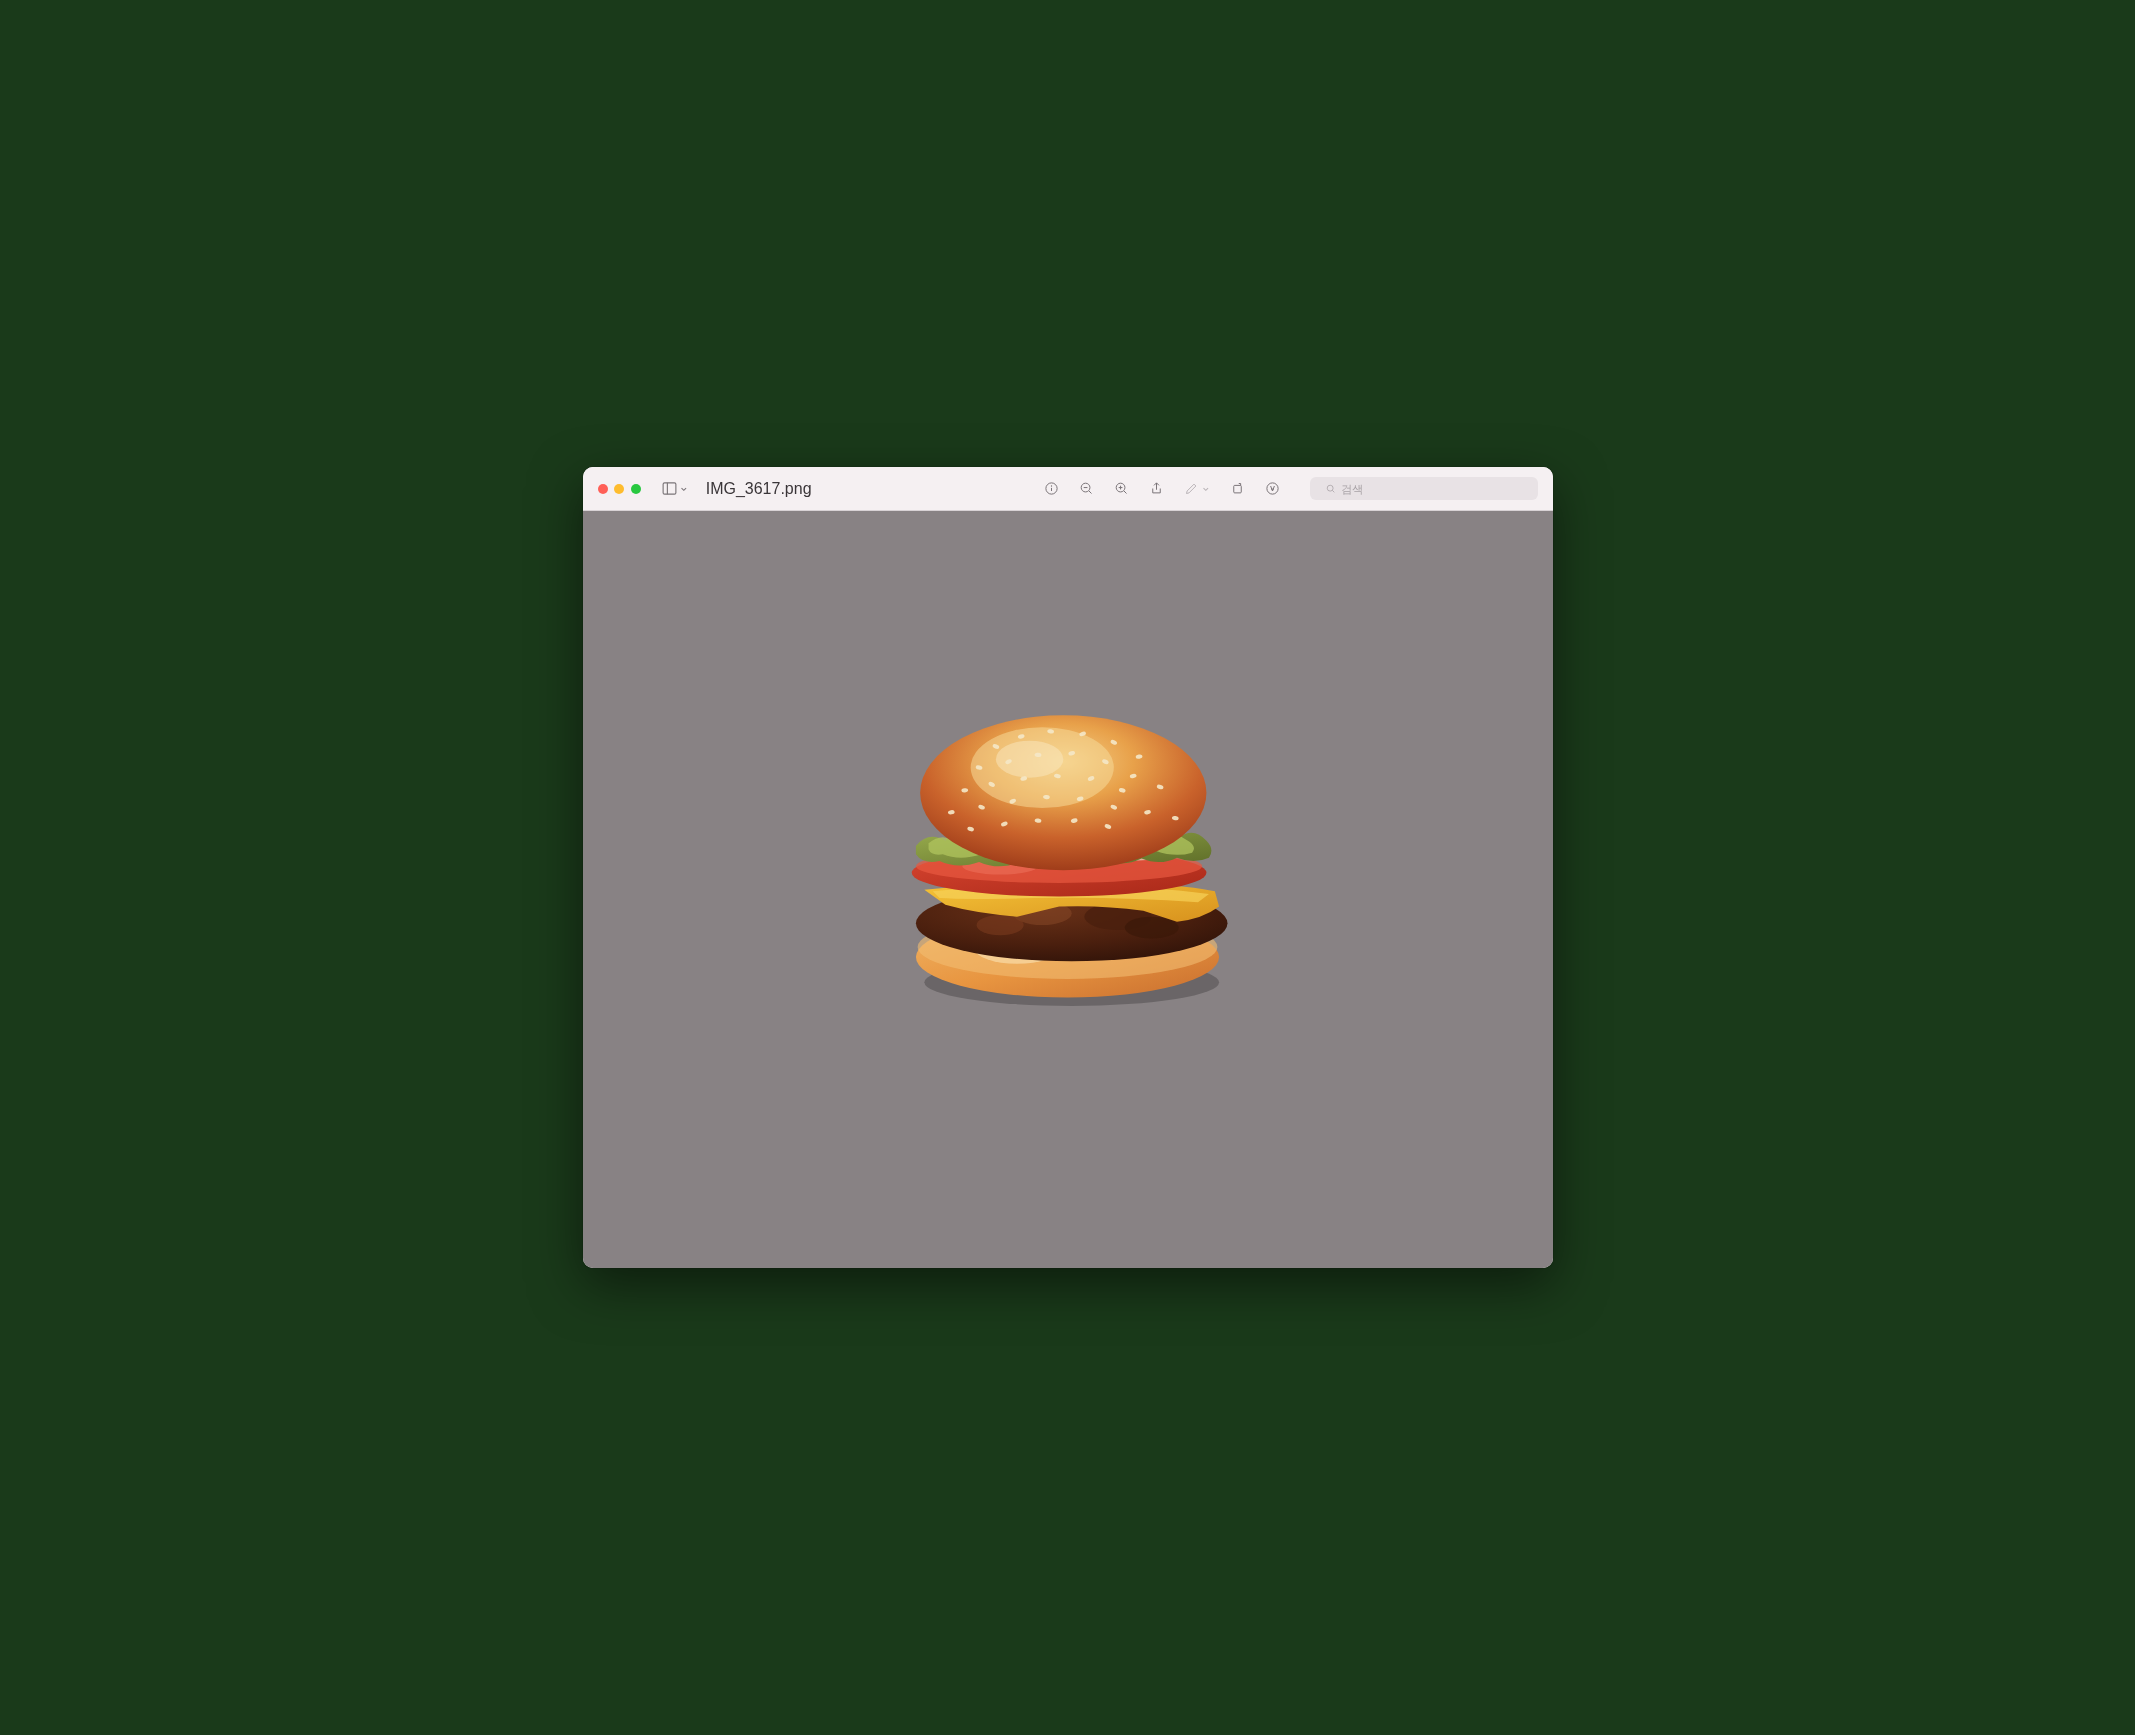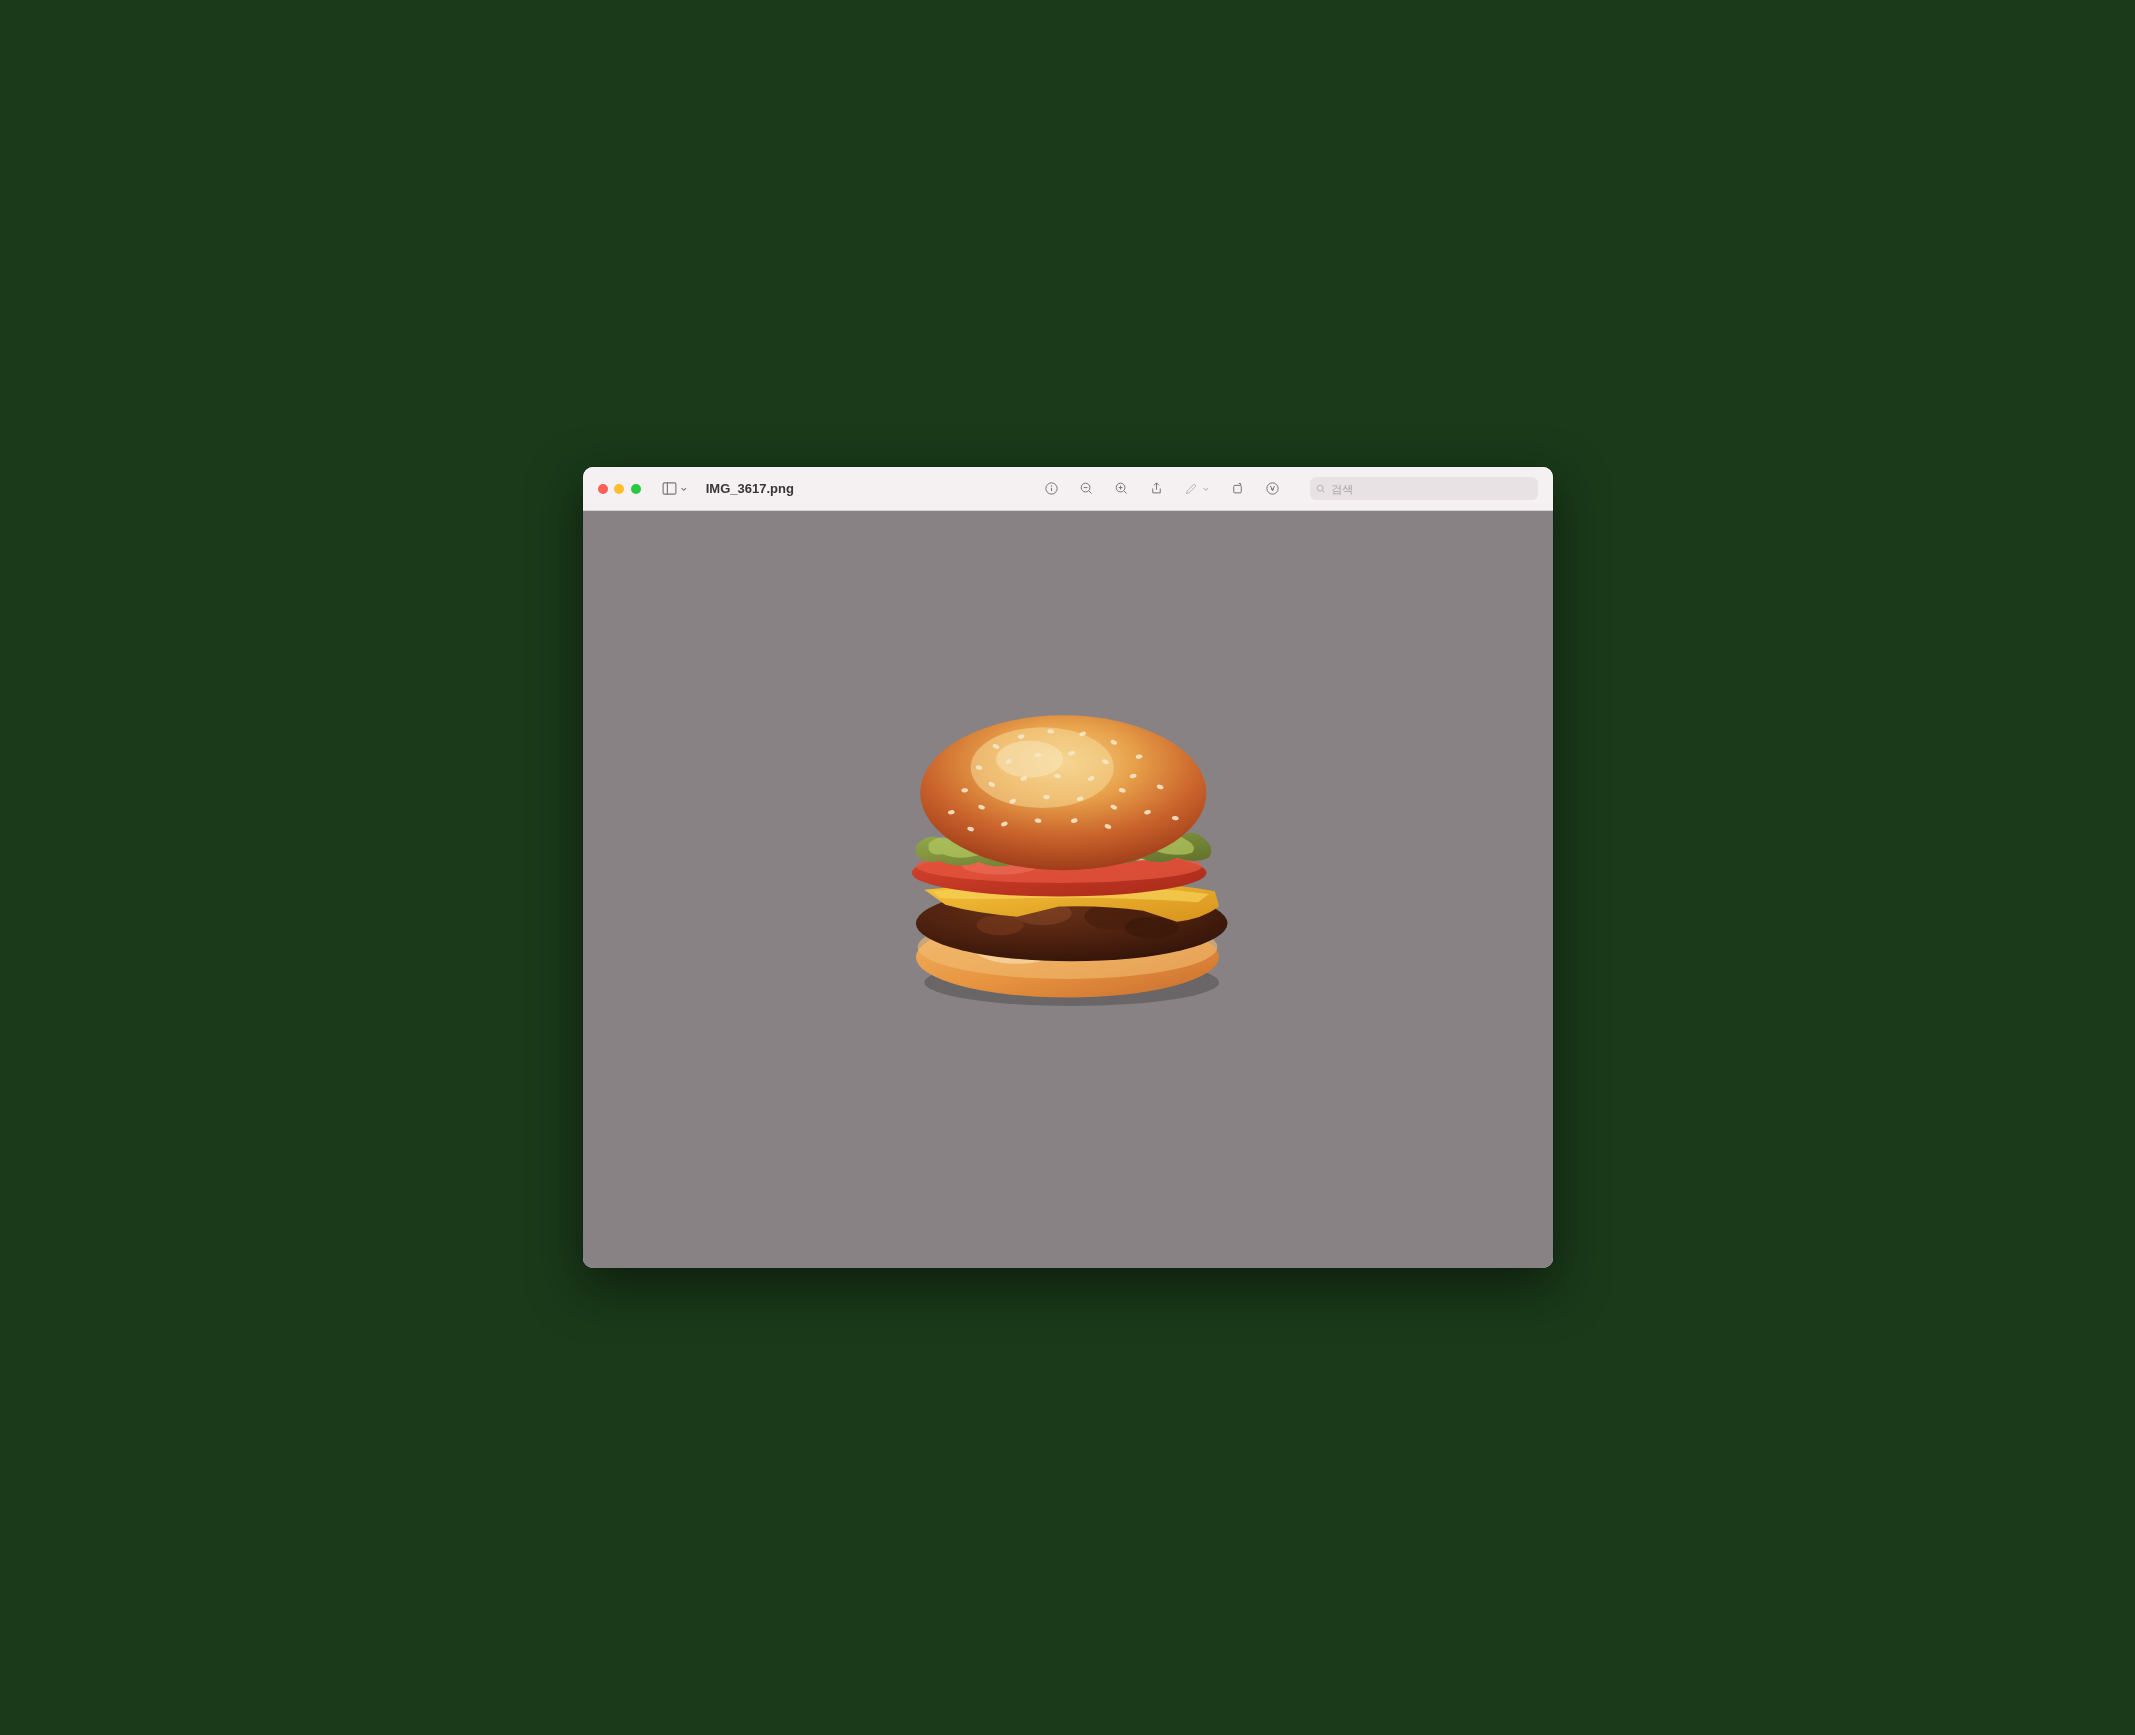--- a/index.html
+++ b/index.html
@@ -58,22 +58,22 @@
     .sidebar-toggle {
       display: flex;
       align-items: center;
       gap: 1.7px;
       color: #7a7478;
       padding: 3.4px;
       cursor: pointer;
     }
     
     .filename {
-      font-size: 13px;
-      font-weight: 700;
+      font-size: 16px;
+      font-weight: 400;
       color: #3a3538;
       margin-left: 8.4px;
     }
     
     .toolbar-spacer {
       flex: 1;
     }
     
     .toolbar-icons {
       display: flex;
@@ -100,21 +100,21 @@
       gap: 3.4px;
     }
     
     .search-box {
       background: #e8e2e5;
       border-radius: 5.9px;
       height: 23.6px;
       width: 228px;
       display: flex;
       align-items: center;
-      padding: 0 5px;
+      padding: 0 15px;
       gap: 5px;
       margin-left: 10px;
     }
     
     .search-box input {
       border: none;
       background: transparent;
       outline: none;
       font-size: 11px;
       color: #9a9498;

